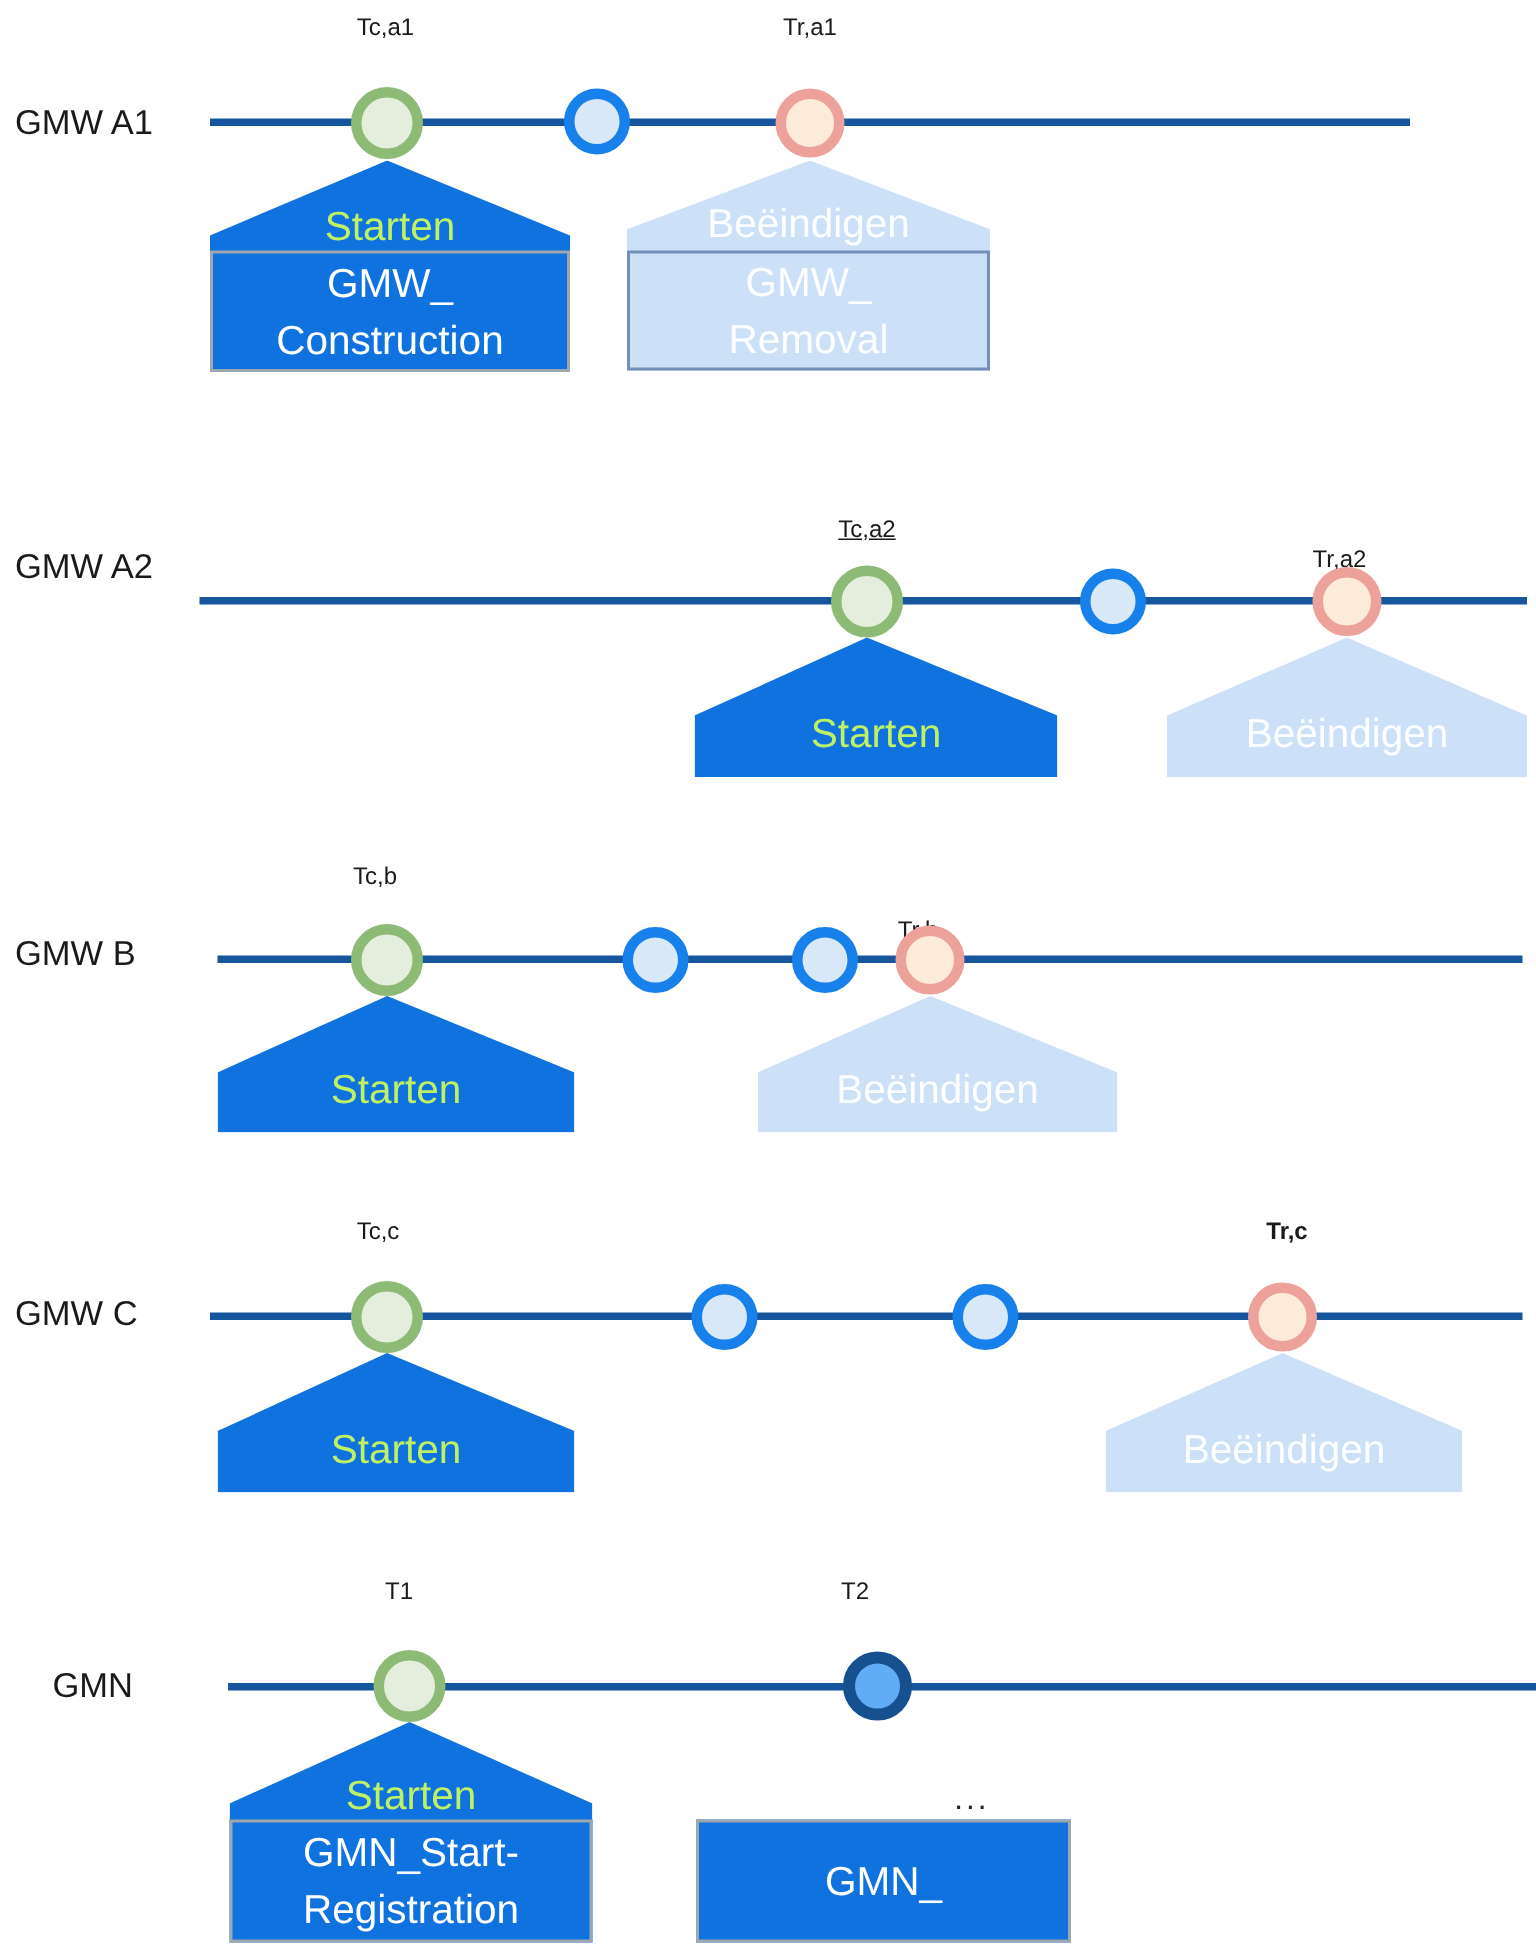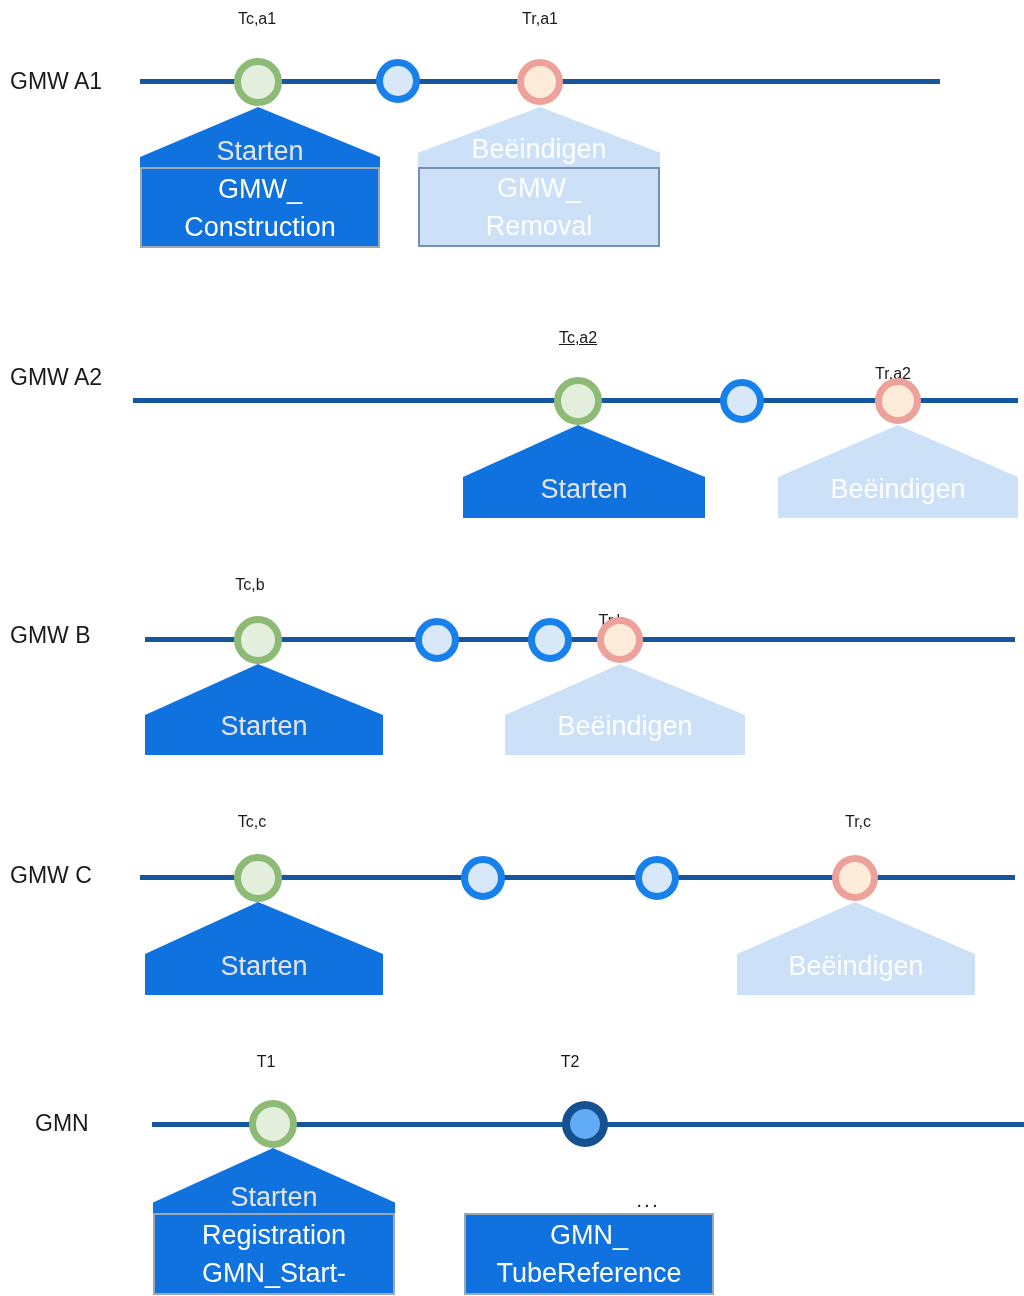--- a/index.html
+++ b/index.html
@@ -13,21 +13,21 @@
   .marker{position:absolute;border-radius:50%;transform:translate(-50%,-50%);box-sizing:border-box;}
   .marker.green{width:48px;height:48px;border:7px solid var(--green_border,#8DBA74);background:var(--green_fill,#E4EEDC);}
   .marker.blue{width:44px;height:44px;border:7px solid var(--blue_border,#1780EA);background:var(--blue_fill,#D8E8F9);}
   .marker.pink{width:46px;height:46px;border:7px solid var(--pink_border,#ECA29B);background:var(--pink_fill,#FCEBD9);}
   .marker.navy{width:46px;height:46px;border:8px solid var(--navy_border,#17508F);background:var(--navy_fill,#61ACF5);}
   .house{
     position:absolute;display:flex;align-items:flex-end;justify-content:center;
     clip-path:polygon(var(--apex,50%) 0,100% var(--sh,60%),100% 100%,0 100%,0 var(--sh,60%));
     font-size:27px;text-align:center;
   }
-  .house.dark{background:var(--dark_banner,#0F72DF);color:#e5e5e5;}
+  .house.dark{background:var(--dark_banner,#0F72DF);color:#bef264;}
   .house.light{background:var(--light_banner,#CCE1F8);color:rgba(255,255,255,0.95);}
   .box{
     position:absolute;box-sizing:border-box;display:flex;flex-direction:column;
     align-items:center;justify-content:center;font-size:27px;line-height:38px;text-align:center;
   }
   .box.dark{background:var(--dark_banner,#0F72DF);border:2px solid var(--box_border_dark,#9FA7AE);color:#ffffff;}
   .box.light{background:var(--light_banner,#CCE1F8);border:2px solid var(--box_border_light,#7590B6);color:rgba(255,255,255,0.95);}
   .ellipsis{position:absolute;transform:translateX(-50%);font-size:21px;color:#222;letter-spacing:2px;white-space:nowrap;}
 </style>
 </head>
@@ -52,21 +52,21 @@
   <div class="box light" style="left:418px;top:167px;width:242px;height:80px;">
     <div>GMW_</div>
     <div>Removal</div>
   </div>
   <div class="marker green" style="left:258px;top:82px;"></div>
   <div class="marker blue" style="left:398px;top:81px;"></div>
   <div class="marker pink" style="left:540px;top:82px;"></div>
 
   <div class="row-label" style="left:10px;top:364px;">GMW A2</div>
   <div class="tline" style="left:133px;top:398px;width:885px;"></div>
-  <div class="tick" style="left:578px;top:329px;text-decoration:underline;">Tc,a2</div>
+  <div class="tick" style="left:578px;top:345px;text-decoration:underline;">Tc,a2</div>
   <div class="tick" style="left:893px;top:337px;margin-top:28px;">Tr,a2</div>
   <div class="house dark" style="left:463px;top:425px;width:242px;height:80px;--apex:47.5%;--sh:56%;padding-bottom:13px;">
     <span>Starten</span>
   </div>
   <div class="house light" style="left:778px;top:425px;width:240px;height:80px;--apex:50%;--sh:56%;padding-bottom:13px;">
     <span>Beëindigen</span>
   </div>
   <div class="marker green" style="left:578px;top:401px;"></div>
   <div class="marker blue" style="left:742px;top:401px;"></div>
   <div class="marker pink" style="left:898px;top:401px;"></div>
@@ -82,44 +82,43 @@
     <span>Beëindigen</span>
   </div>
   <div class="marker green" style="left:258px;top:640px;"></div>
   <div class="marker blue" style="left:437px;top:640px;"></div>
   <div class="marker blue" style="left:550px;top:640px;"></div>
   <div class="marker pink" style="left:620px;top:640px;"></div>
 
   <div class="row-label" style="left:10px;top:862px;">GMW C</div>
   <div class="tline" style="left:140px;top:875px;width:875px;"></div>
   <div class="tick" style="left:252px;top:813px;">Tc,c</div>
-  <div class="tick" style="left:858px;top:813px;">Tr,c</div>
+  <div class="tick" style="left:858px;top:813px;font-weight:bold;">Tr,c</div>
   <div class="house dark" style="left:145px;top:902px;width:238px;height:80px;--apex:47.5%;--sh:56%;padding-bottom:13px;">
     <span>Starten</span>
   </div>
   <div class="house light" style="left:737px;top:902px;width:238px;height:80px;--apex:49.6%;--sh:56%;padding-bottom:13px;">
     <span>Beëindigen</span>
   </div>
   <div class="marker green" style="left:258px;top:878px;"></div>
   <div class="marker blue" style="left:483px;top:878px;"></div>
   <div class="marker blue" style="left:657px;top:878px;"></div>
   <div class="marker pink" style="left:855px;top:878px;"></div>
 
   <div class="row-label" style="left:35px;top:1110px;">GMN</div>
   <div class="tline" style="left:152px;top:1122px;width:872px;"></div>
   <div class="tick" style="left:266px;top:1053px;">T1</div>
   <div class="tick" style="left:570px;top:1053px;">T2</div>
   <div class="house dark" style="left:153px;top:1148px;width:242px;height:65px;--apex:49.6%;--sh:80%;padding-bottom:3px;">
     <span>Starten</span>
   </div>
   <div class="box dark" style="left:153px;top:1213px;width:242px;height:82px;">
+    <div>GMN_Start-</div>
     <div>Registration</div>
-    <div>GMN_Start-</div>
   </div>
   <div class="ellipsis" style="left:648px;top:1188px;">...</div>
   <div class="box dark" style="left:464px;top:1213px;width:250px;height:82px;">
     <div>GMN_</div>
-    <div>TubeReference</div>
   </div>
   <div class="marker green" style="left:273px;top:1124px;"></div>
   <div class="marker navy" style="left:585px;top:1124px;"></div>
 
 </div>
 
 </body></html>

